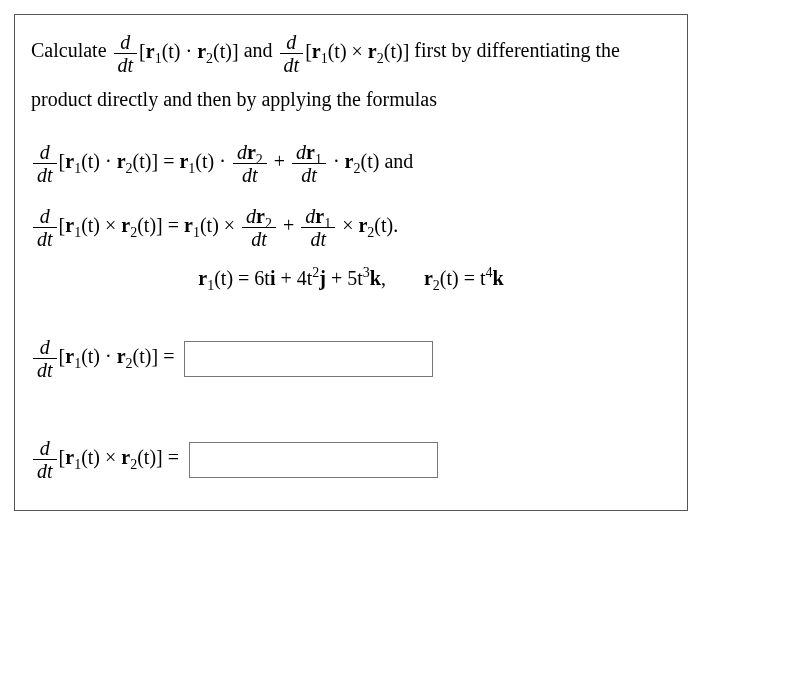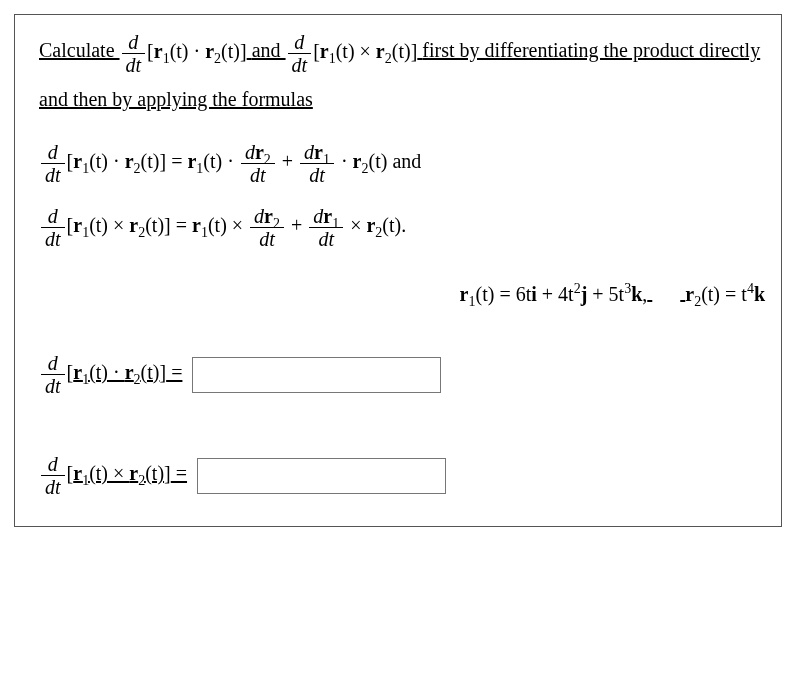--- a/index.html
+++ b/index.html
@@ -4,26 +4,25 @@
 <style>
   body {
     margin: 0;
     padding: 0;
     background: #fff;
     font-family: "Times New Roman", Georgia, serif;
     font-size: 20px;
     color: #000;
   }
   .panel {
-    width: 768px;
+    width: 674px;
     border: 1px solid #555;
     margin: 14px;
-    padding: 12px 16px 28px 24px;
+    padding: 12px 16px 28px 16px;
     box-sizing: border-box;
-    text-decoration: underline;
   }
   .para {
     line-height: 2.3em;
     margin: 0 0 10px 0;
   }
   .formula-block {
     margin: 4px 0 10px 0;
     line-height: 2.6em;
   }
   .answer-row {
@@ -37,22 +36,22 @@
   }
   input.ans {
     height: 30px;
     width: 235px;
     border: 1px solid #777;
     background: #fff;
     font-size: 18px;
     padding: 2px 6px;
   }
   .given-line {
-    text-align: right;
-    margin: 30px 0 10px 0;
+    text-align: center;
+    margin: 14px 0 10px 0;
   }
 
   
   .math {
     display: inline-block;
     vertical-align: middle;
     white-space: nowrap;
   }
   .vec { font-weight: bold; }
   .frac {

